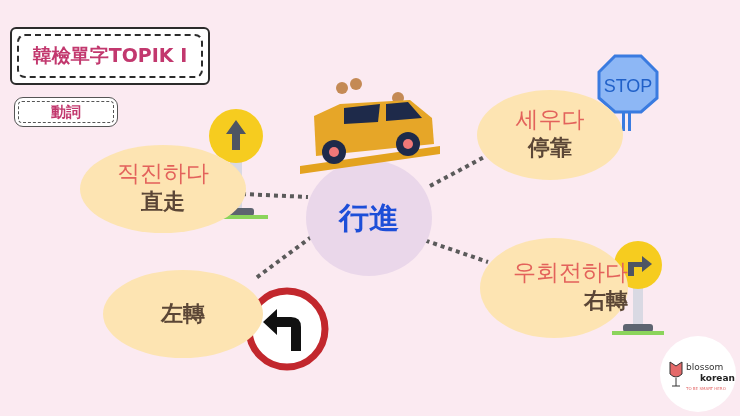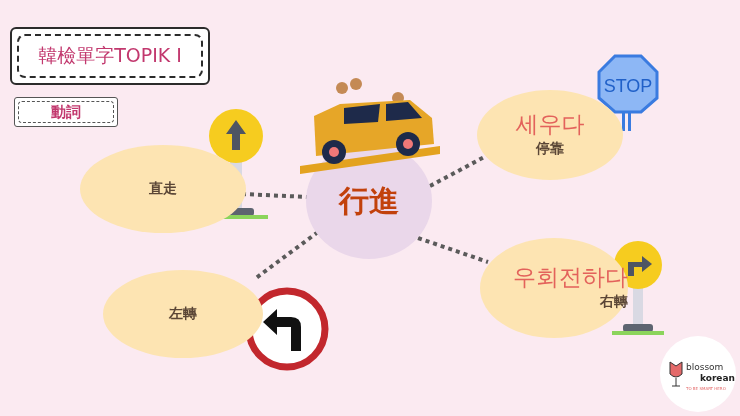--- a/index.html
+++ b/index.html
@@ -1,25 +1,25 @@
 <!DOCTYPE html>
 <html><head>
 <meta charset="utf-8">
 <style>
   html,body{margin:0;padding:0;}
   body{width:740px;height:416px;background:#fbeaf1;position:relative;overflow:hidden;font-family:"DejaVu Sans",sans-serif;}
   .abs{position:absolute;}
   .title-box{left:10px;top:27px;width:200px;height:58px;background:#fff;border:2px solid #2b2b2b;border-radius:6px;box-sizing:border-box;}
-  .title-inner{position:absolute;left:5px;top:5px;right:5px;bottom:5px;border:2px dashed #2b2b2b;border-radius:8px;display:flex;align-items:center;justify-content:center;color:#c2386e;font-weight:normal;font-size:19px;}
-  .tag-box{left:14px;top:97px;width:104px;height:30px;background:#fff;border:1px solid #555;border-radius:3px;box-sizing:border-box;}
+  .title-inner{position:absolute;left:5px;top:5px;right:5px;bottom:5px;border:2px dashed #2b2b2b;border-radius:8px;display:flex;align-items:center;justify-content:center;color:#c2386e;font-weight:bold;font-size:19px;}
+  .tag-box{left:14px;top:97px;width:104px;height:30px;background:#fff;border:1px solid #555;border-radius:9px;box-sizing:border-box;}
   .tag-inner{position:absolute;left:3px;top:3px;right:3px;bottom:3px;border:1px dashed #555;border-radius:4px;display:flex;align-items:center;justify-content:center;color:#c2386e;font-weight:bold;font-size:15px;}
   .bubble{background:#fde4b2;border-radius:50%;display:flex;flex-direction:column;align-items:center;justify-content:center;}
   .kr{color:#e3625b;font-size:23px;line-height:1.2;}
-  .hz{color:#5b4636;font-size:14px;font-weight:bold;line-height:1.4;}
-  .center{left:306px;top:143px;width:126px;height:116px;border-radius:50%;background:#ead7ea;display:flex;align-items:center;justify-content:center;color:#c2410c;font-size:30px;font-weight:bold;}
+  .hz{color:#5b4636;font-size:22px;font-weight:bold;line-height:1.4;}
+  .center{left:306px;top:160px;width:126px;height:116px;border-radius:50%;background:#ead7ea;display:flex;align-items:center;justify-content:center;color:#1d4ed8;font-size:30px;font-weight:bold;}
   .logo{left:660px;top:336px;width:76px;height:76px;border-radius:50%;background:#fff;text-align:center;}
 </style>
 </head>
 <body>
 
 <svg class="abs" style="left:0;top:0" width="740" height="416">
   <g stroke="#5a5a5a" stroke-width="4" stroke-dasharray="4 4" fill="none">
     <line x1="242" y1="194" x2="308" y2="197"></line>
     <line x1="430" y1="186" x2="488" y2="155"></line>
     <line x1="318" y1="232" x2="256" y2="278"></line>
@@ -72,20 +72,21 @@
 
 <svg class="abs" style="left:612px;top:240px" width="52" height="96">
   <rect x="21" y="46" width="10" height="42" fill="#d9d9e3"></rect>
   <rect x="11" y="84" width="30" height="8" rx="3" fill="#5d6470"></rect>
   <rect x="0" y="91" width="52" height="4" fill="#8bd45b"></rect>
   <circle cx="26" cy="25" r="24" fill="#f6cc1f"></circle>
   <path d="M16,36 L16,22 L30,22 L30,16 L40,24 L30,32 L30,27 L22,27 L22,36 Z" fill="#4e5563"></path>
 </svg>
 
 <div class="abs bubble" style="left:80px;top:145px;width:166px;height:88px;">
+  <span class="kr">직진하다</span>
   <span class="hz">直走</span>
 </div>
 <div class="abs bubble" style="left:477px;top:90px;width:146px;height:90px;">
   <span class="kr">세우다</span>
   <span class="hz">停靠</span>
 </div>
 <div class="abs bubble" style="left:103px;top:270px;width:160px;height:88px;">
   <span class="hz">左轉</span>
 </div>
 <div class="abs bubble" style="left:480px;top:238px;width:148px;height:100px;align-items:flex-end;">

